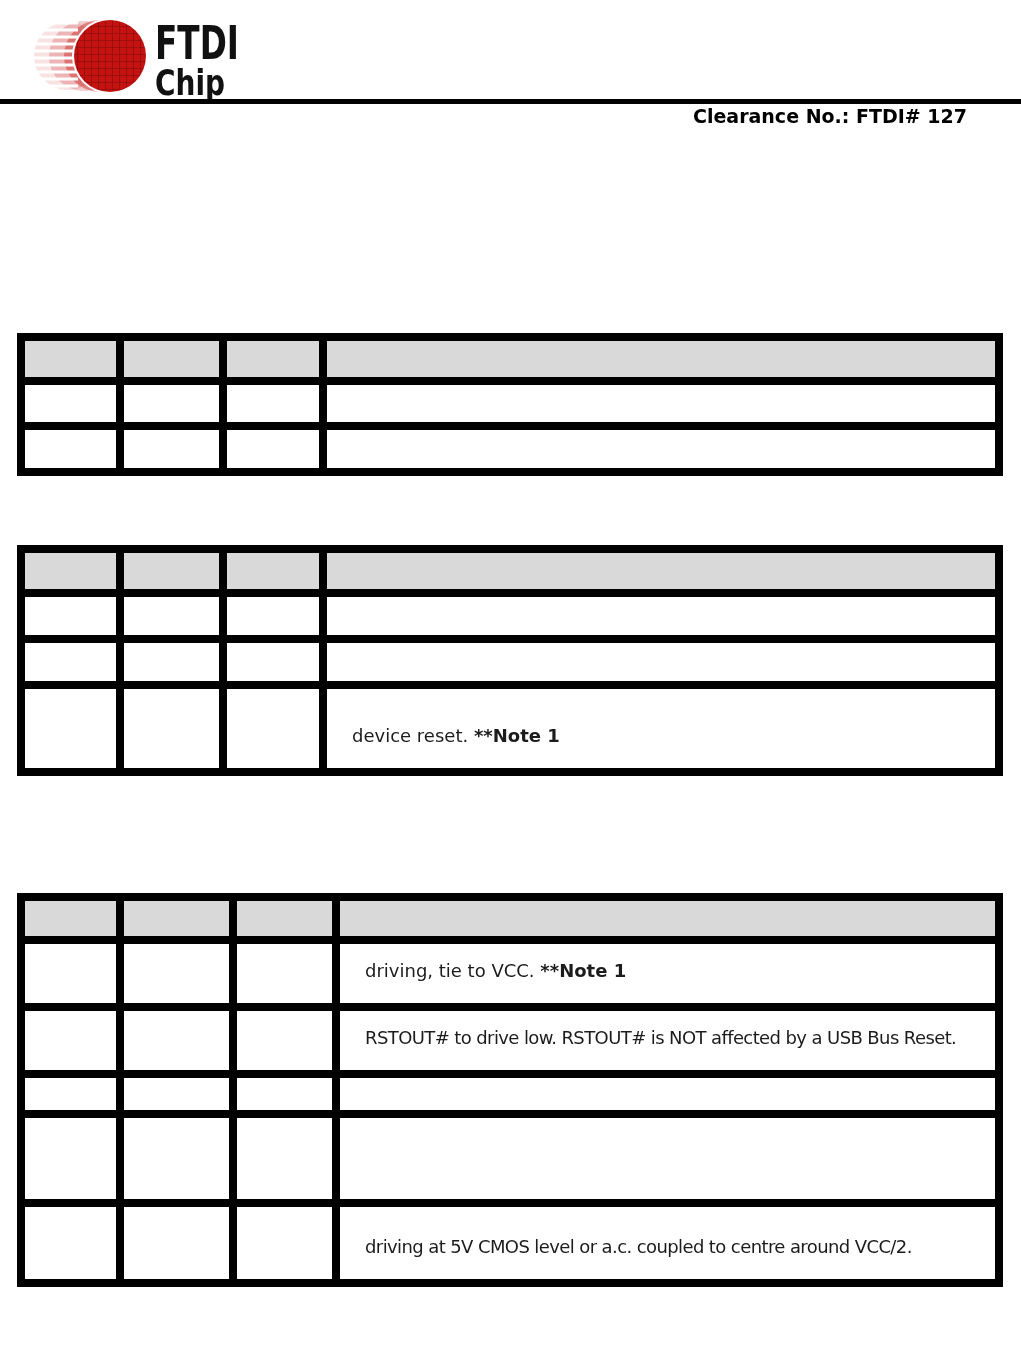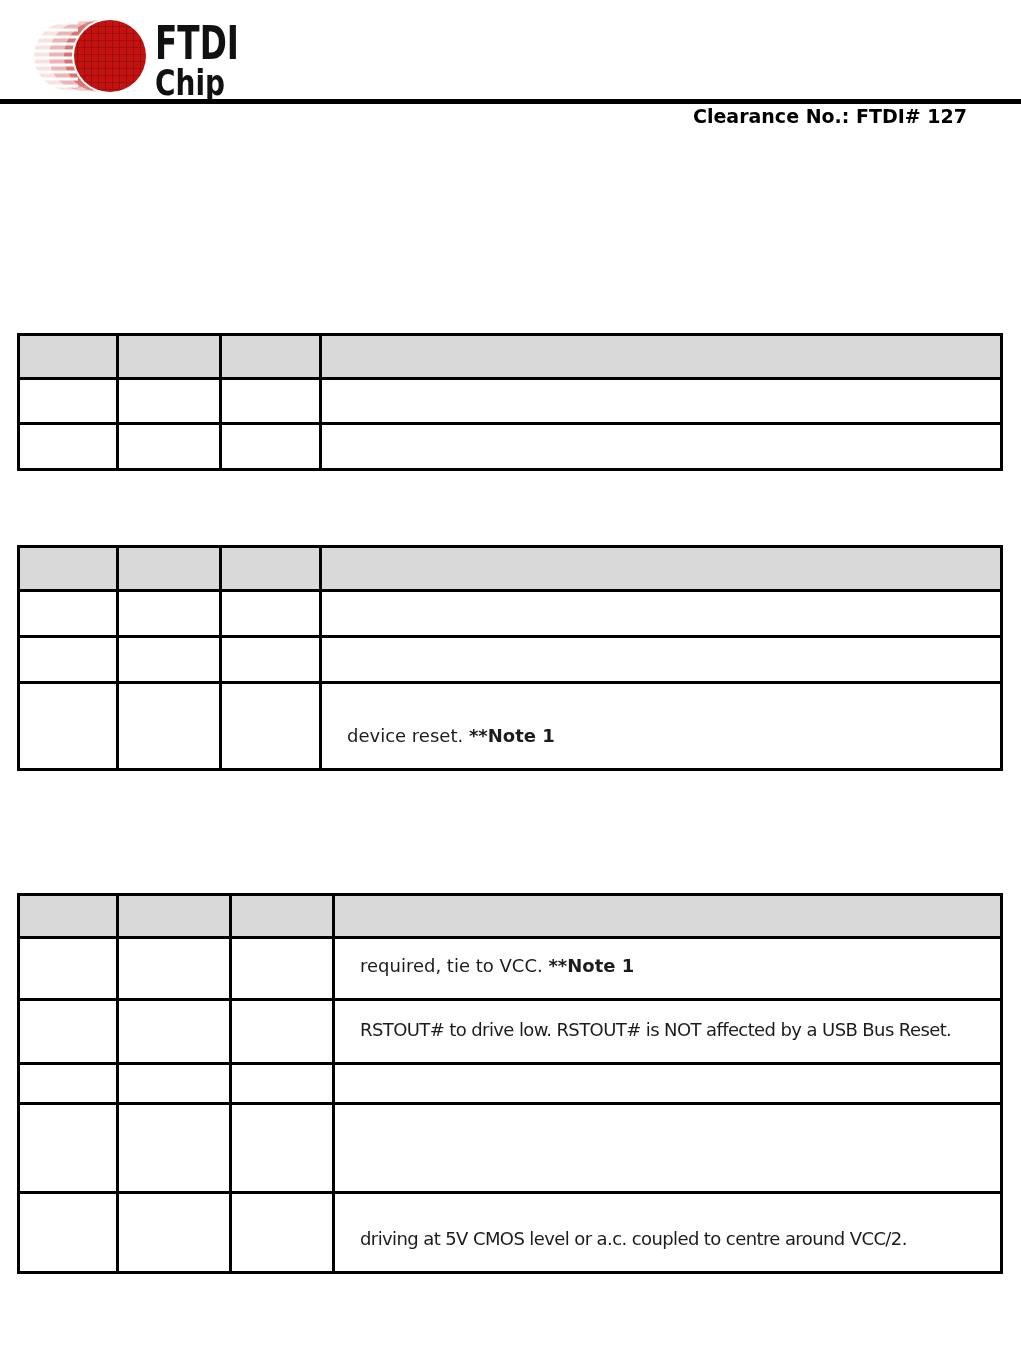--- a/index.html
+++ b/index.html
@@ -10,21 +10,21 @@
   
   .logo-wrap { position:absolute; left:28px; top:5px; width:212px; height:97px; }
   .clearance {
     position:absolute; top:73px; right:54px;
     font-size:19px; font-weight:bold; color:#000; white-space:nowrap;margin-top:32px;
   }
   .page-rule { position:absolute; left:0; top:99px; width:1021px; height:5px; background:#000; }
 
   
   table { border-collapse:collapse; table-layout:fixed; position:absolute; background:#fff; }
-  td { border:3px solid #000000; padding:16px; vertical-align:bottom; overflow:hidden; }
+  td { border:8px solid #000000; padding:16px; vertical-align:bottom; overflow:hidden; }
   tr.hdr td { background:#d9d9d9; }
   #table1 { left:17px; top:333px; width:986px; }
   #table2 { left:17px; top:545px; width:986px; }
   #table3 { left:17px; top:893px; width:986px; }
 
   .frag {
     display:block; padding:0 4px 5px 9px;
     font-size:18px; line-height:22px; color:#1c1c1c; white-space:nowrap;
   }
   .frag b { font-weight:bold; }
@@ -149,21 +149,21 @@
       <td></td>
       <td></td>
       <td></td>
       <td></td>
     </tr>
     <tr style="height:43px">
       <td></td>
       <td></td>
       <td></td>
       <td>
-        <span class="frag"><span>required, tie to VCC. </span><b>**Note 1</b></span>
+        <span class="frag"><span>driving, tie to VCC. </span><b>**Note 1</b></span>
       </td>
     </tr>
     <tr style="height:64px">
       <td></td>
       <td></td>
       <td></td>
       <td>
         <span class="frag narrow">RSTOUT# to drive low. RSTOUT# is NOT affected by a USB Bus Reset.</span>
       </td>
     </tr>

